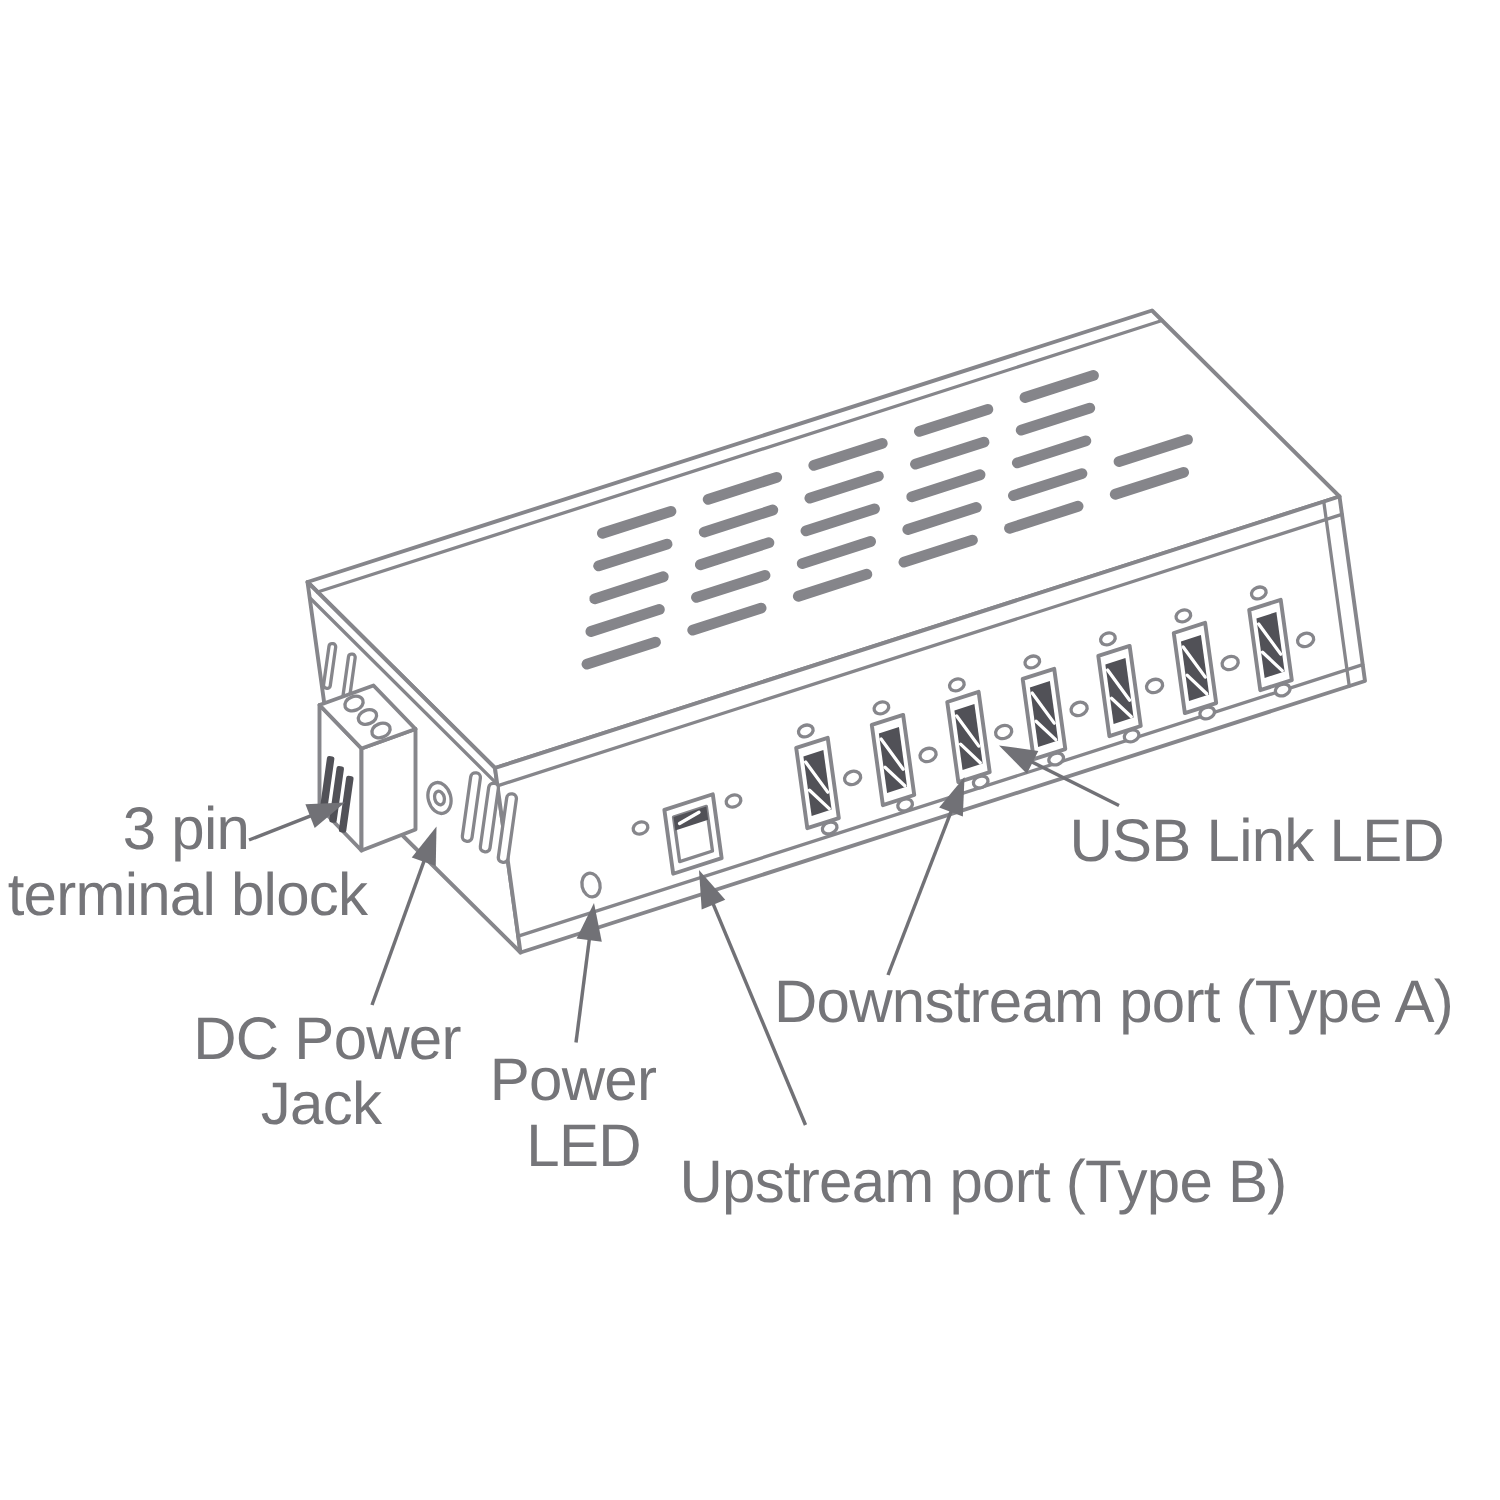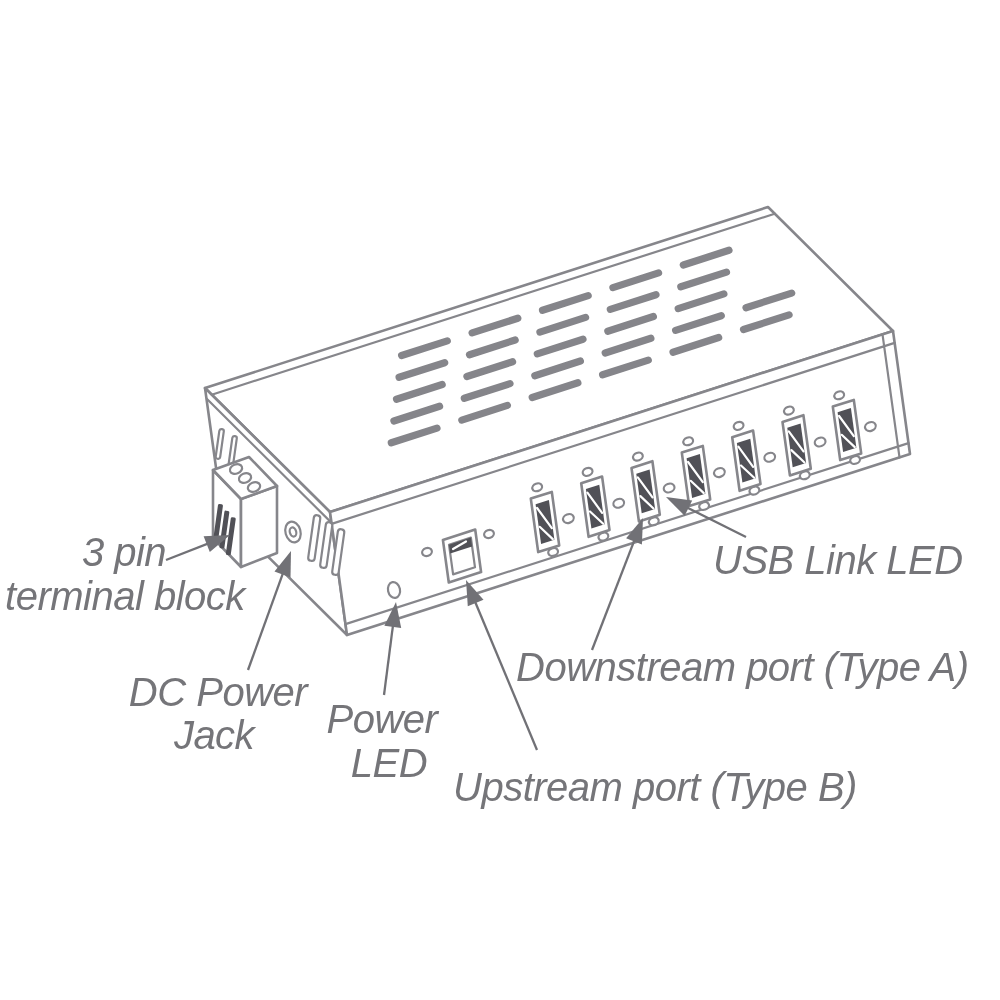--- a/index.html
+++ b/index.html
@@ -1,20 +1,20 @@
 <!DOCTYPE html>
 <html style="--bg: #ffffff; --outline: #86868b; --vent: #85858a; --dark: #515157; --text: #757579; --leader: #717176;"><head>
 <meta charset="utf-8">
 <style>
   :root{
     --bg:#ffffff; --outline:#86868b; --vent:#85858a; --dark:#515157;
     --text:#757579; --leader:#717176;
   }
   html,body{margin:0;padding:0;background:var(--bg);}
-  #stage{position:relative;width:1000px;height:812px;background:var(--bg);overflow:hidden;font-style:italic;}
+  #stage{position:relative;width:1000px;height:812px;background:var(--bg);overflow:hidden;}
   svg{position:absolute;left:0;top:0;}
   .face{fill:#fff;stroke:var(--outline);stroke-width:2.6;stroke-linejoin:round;}
   .ln{fill:none;stroke:var(--outline);stroke-width:2.2;stroke-linejoin:round;stroke-linecap:round;}
   .hole{fill:#fff;stroke:var(--outline);stroke-width:2.2;}
   .dark{fill:var(--dark);stroke:none;}
   .vent{stroke:var(--vent);stroke-width:7.2;stroke-linecap:round;fill:none;}
   .leader{stroke:var(--leader);stroke-width:2.3;fill:none;}
   .head{fill:var(--leader);stroke:none;}
   .wht{stroke:#fff;stroke-width:2.2;fill:none;stroke-linecap:round;}
   .lbl{font-family:"Liberation Sans",sans-serif;font-size:40px;fill:var(--text);letter-spacing:-0.5px;}

